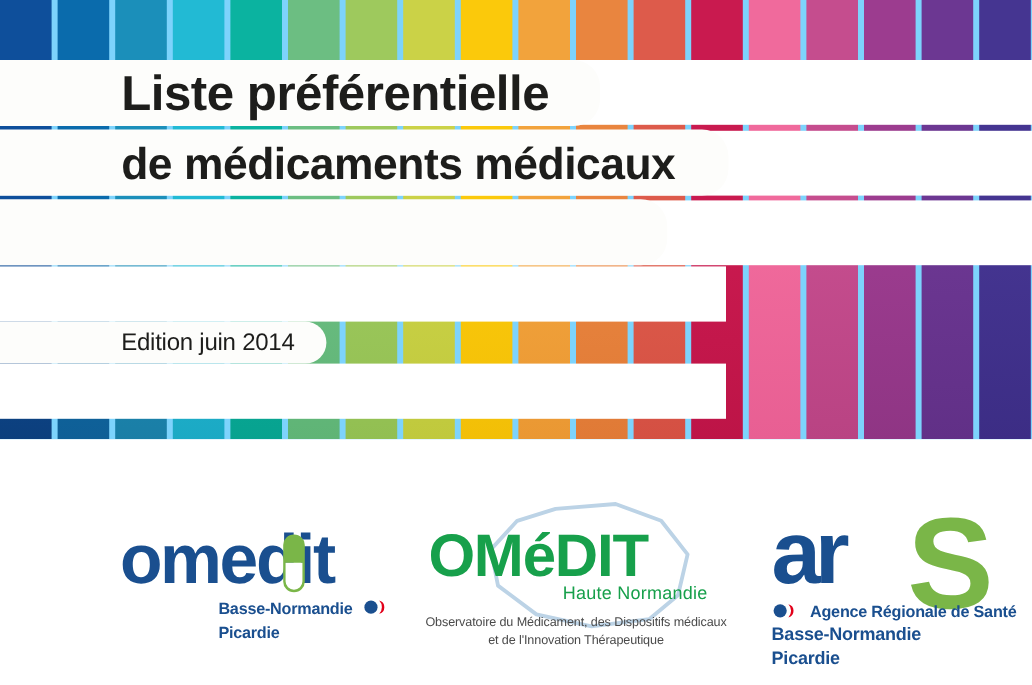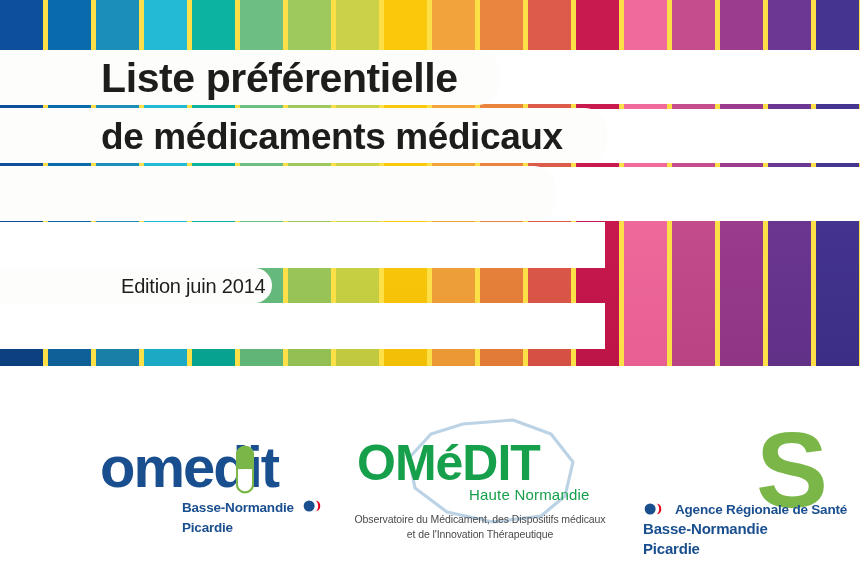--- a/index.html
+++ b/index.html
@@ -1,20 +1,20 @@
 <!DOCTYPE html>
 <html><head>
 <meta charset="utf-8">
 <style>
   html,body{margin:0;padding:0;}
   body{
     width:860px;height:571px;overflow:hidden;background:#ffffff;
     font-family:"Liberation Sans", sans-serif;
   }
-  #cover{position:relative;width:860px;height:571px;background:#fde047;}
+  #cover{position:relative;width:860px;height:571px;background:#7dd3fc;}
 
   
   #stripe-band{position:absolute;left:0;top:0;width:860px;height:366px;overflow:hidden;}
   .stripe{position:absolute;top:0;height:366px;}
   .stripe i{display:block;width:100%;height:100%;}
 
   
   .hband{position:absolute;left:0;background:#ffffff;}
 
   
@@ -170,21 +170,21 @@
   <div class="plate" id="plate3" style="left:0;top:166px;width:556px;height:55px;"></div>
 
   <div class="plate-text t1" style="left:101px;top:58px;">Liste préférentielle</div>
 
   <div class="plate-text t2" style="left:101px;top:118px;">
     <span class="lite">de </span><b>médicaments médicaux</b>
   </div>
 
 
   <div class="editionplate" style="left:0;top:268px;width:272px;height:35px;"></div>
-  <div class="edition-text" style="left:101px;top:275px;margin-left:20px;">Edition juin 2014</div>
+  <div class="edition-text" style="left:101px;top:275px;">Edition juin 2014</div>
 
   <div id="logos">
 
     <div class="logo" id="logo-omedit">
       <div class="omedit-word">omedit</div>
 
       <svg class="omedit-caps" width="20" height="53" viewBox="0 0 20 53">
         <defs>
             <clipPath id="capclip">
           <rect x="1" y="1" width="18" height="51" rx="9" ry="9"></rect>
@@ -209,20 +209,21 @@
         <path d="M62 6 L112 2 L150 16 L172 44 L164 78 L140 98 L92 104 L46 94 L14 70 L8 40 L30 16 Z" fill="none" stroke="#bcd3e6" stroke-width="3.2" stroke-linejoin="round"></path>
       </svg>
       <div class="hn-word">OMéDIT</div>
       <div class="hn-region">Haute Normandie</div>
       <div class="hn-sub" style="top:105px;">et de l'Innovation Thérapeutique</div>
       <div class="hn-sub" style="top:90px;">Observatoire du Médicament, des Dispositifs médicaux</div>
     </div>
 
     <div class="logo" id="logo-ars">
       <div class="ars-s">S</div>
+      <div class="ars-ar">ar</div>
       <svg class="fr-mark" style="left:8px;top:79px;" width="30" height="14" viewBox="0 0 30 14">
         <circle cx="7" cy="7" r="6.4" fill="#1a4f8f"></circle>
         <path d="M15 0.6 A6.6 6.6 0 0 1 15 13.4 A9.2 9.2 0 0 0 15 0.6 Z" fill="#e2001a"></path>
       </svg>
       <div class="ars-line1">Agence Régionale de Santé</div>
       <div class="ars-line2">Basse-Normandie</div>
       <div class="ars-line3">Picardie</div>
     </div>
 
   </div>

